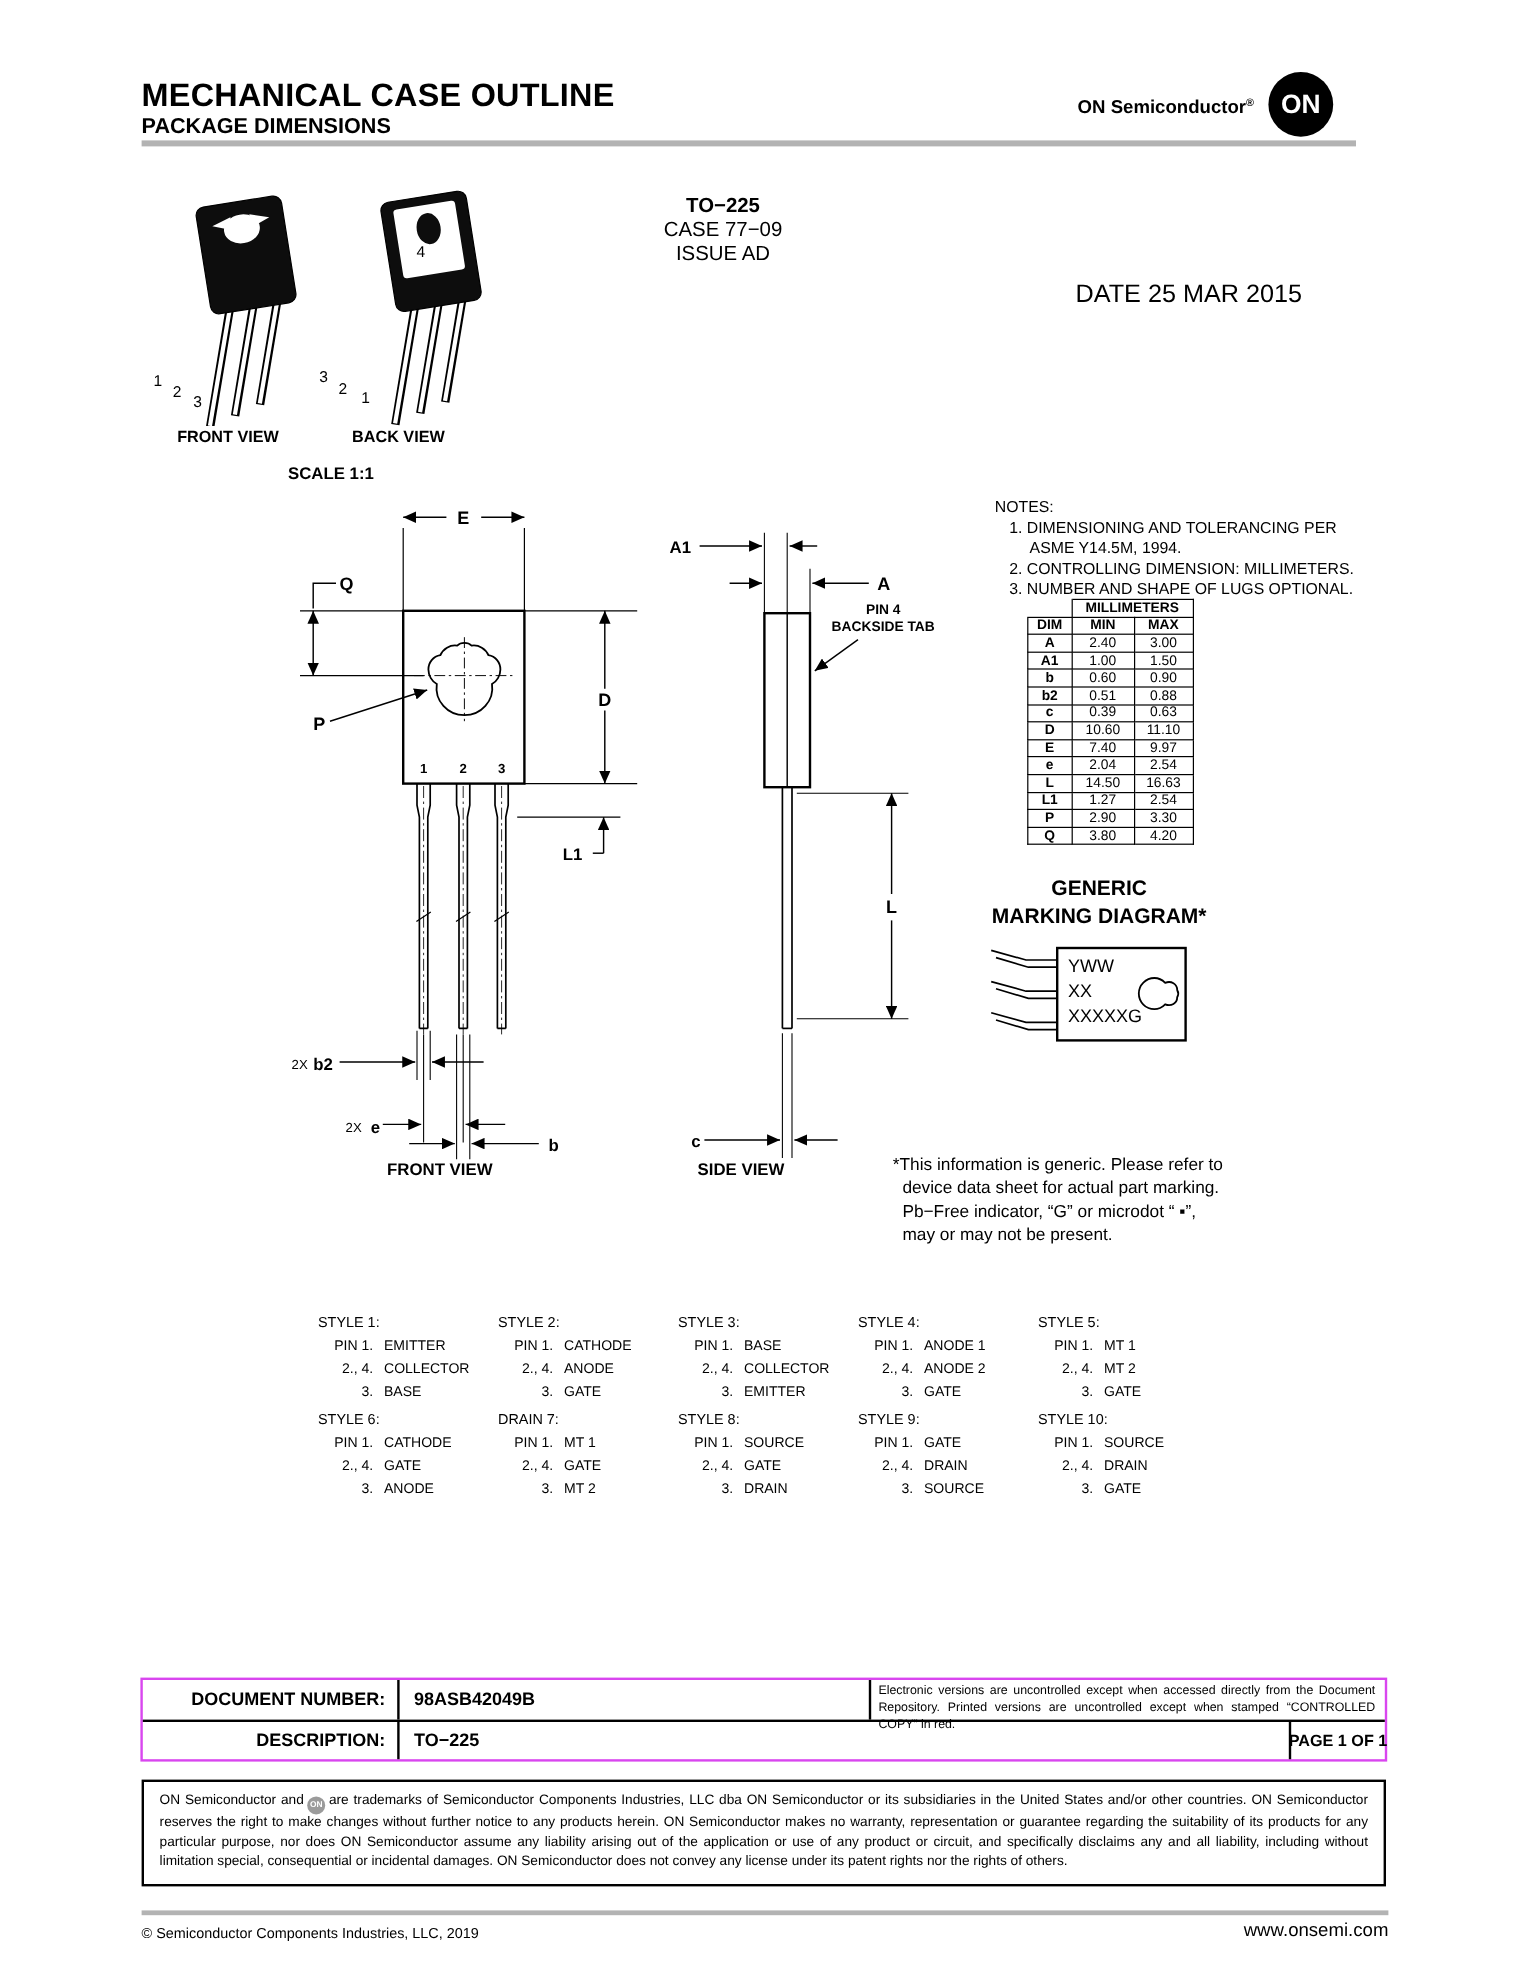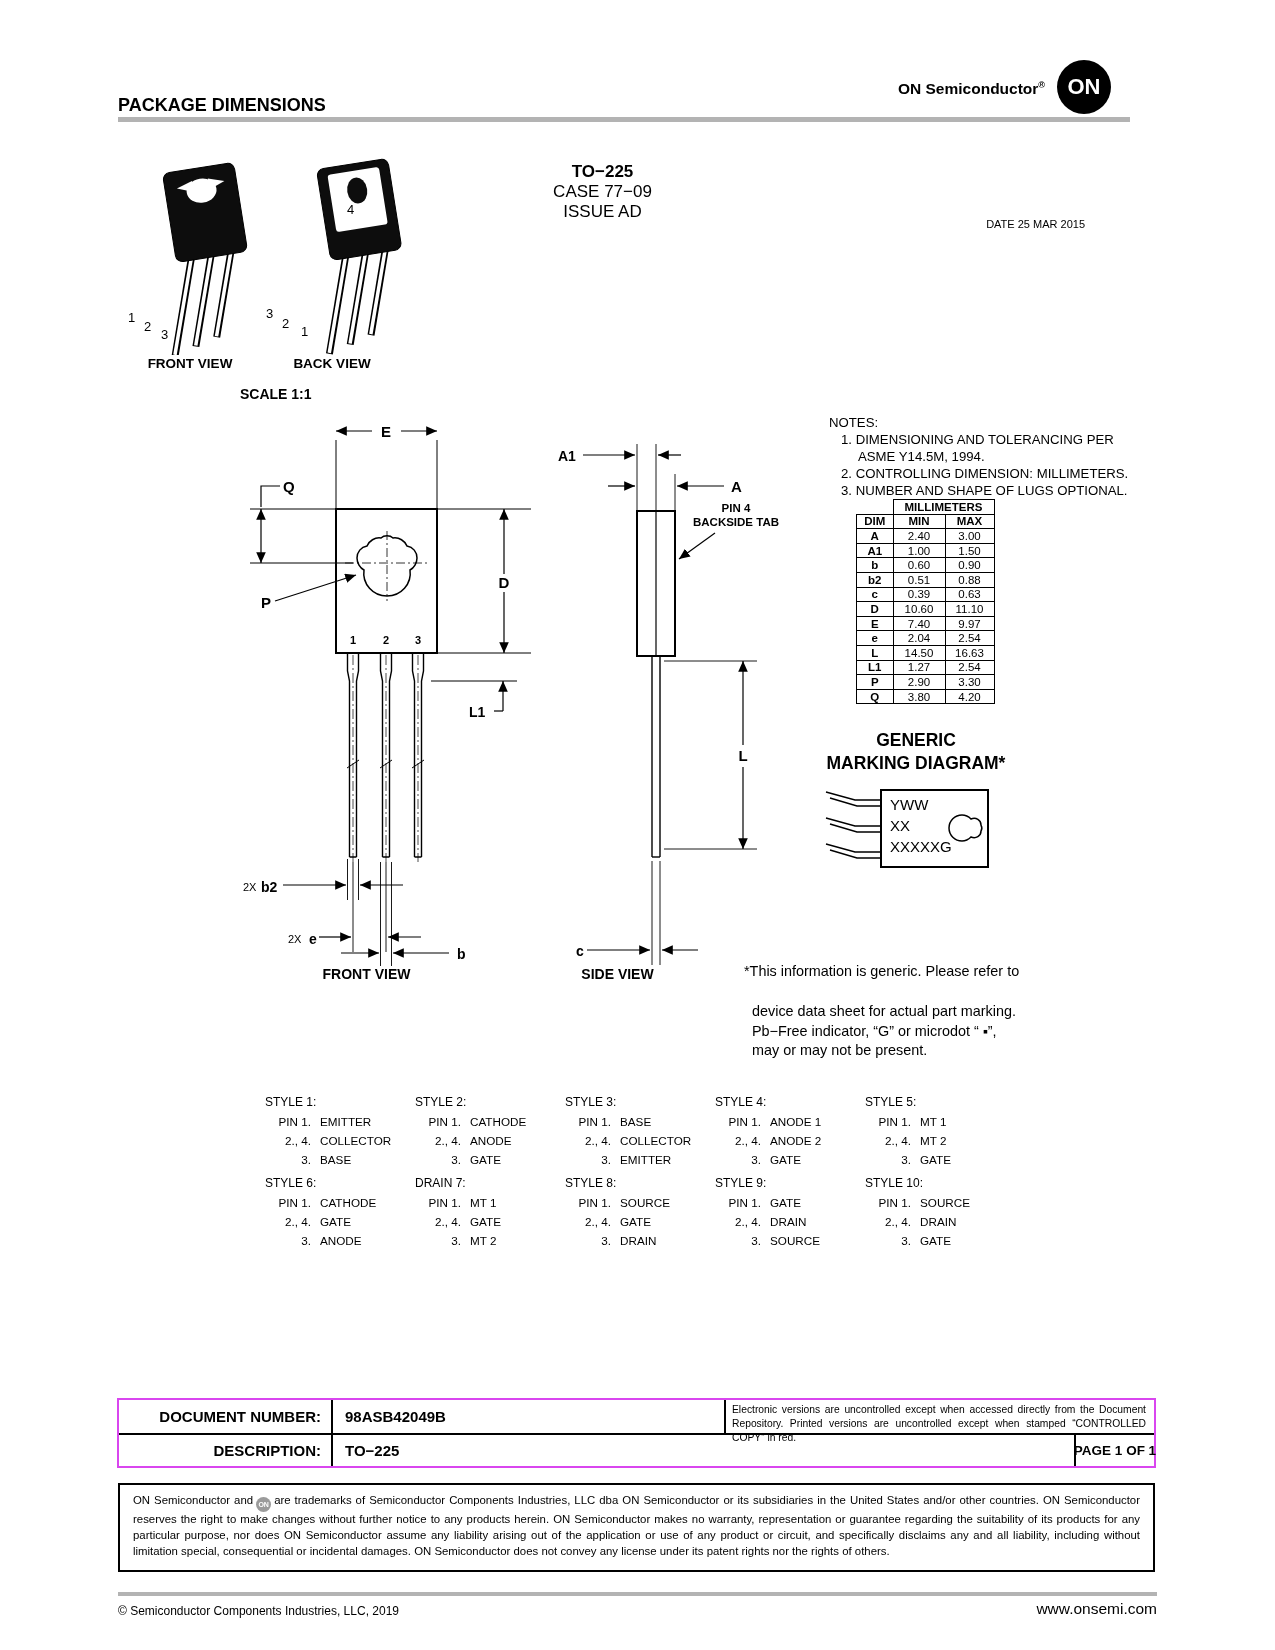--- a/index.html
+++ b/index.html
@@ -34,20 +34,21 @@
   .legal{font-size:11.4px;line-height:15.8px;text-align:justify;}
   .minilogo{display:inline-flex;width:15px;height:15px;border-radius:50%;
      background:#9b9b9b;color:#fff;font-size:7px;font-weight:bold;
      align-items:center;justify-content:center;vertical-align:-3px;margin:0 3px;}
 </style>
 </head>
 <body>
 
 <div class="page">
 
+  <div class="abs h1" style="left:118px;top:64px;">MECHANICAL CASE OUTLINE</div>
   <div class="abs h2" style="left:118px;top:95px;">PACKAGE DIMENSIONS</div>
   <div class="abs grayrule" style="left:118px;top:117px;width:1012px;height:5px;"></div>
   <div class="abs rt" style="left:845px;top:80px;width:200px;font-size:15.5px;font-weight:bold;">
     <span>ON Semiconductor</span><sup style="font-size:9px;">®</sup>
   </div>
   <div class="abs onlogo" style="left:1057px;top:60px;width:54px;height:54px;font-size:22px;">
     <span>ON</span>
   </div>
 
   <svg class="abs" style="left:120px;top:150px;" width="300" height="205" viewBox="0 0 300 205">
@@ -86,21 +87,21 @@
   </svg>
   <div class="abs viewlabel ctr" style="left:130px;top:356px;width:120px;">FRONT VIEW</div>
   <div class="abs viewlabel ctr" style="left:272px;top:356px;width:120px;">BACK VIEW</div>
   <div class="abs viewlabel" style="left:240px;top:386px;font-size:14px;">SCALE 1:1</div>
 
   <div class="abs ctr titleblock" style="left:480px;top:162px;width:245px;">
     <div class="b">TO−225</div>
     <div>CASE 77−09</div>
     <div>ISSUE AD</div>
   </div>
-  <div class="abs rt" style="left:885px;top:218px;width:200px;font-size:11px;">DATE 25 MAR 2015</div>
+  <div class="abs rt" style="left:885px;top:234px;width:200px;font-size:21px;">DATE 25 MAR 2015</div>
 
   <svg class="abs" style="left:235px;top:400px;" width="310" height="580" viewBox="0 0 310 580">
     <defs>
       <marker id="aF" markerWidth="10" markerHeight="8" refX="9" refY="4" orient="auto-start-reverse">
         <path d="M0,0 L9,4 L0,8 z" fill="#000"></path>
       </marker>
     </defs>
 
     <rect x="101" y="109" width="101" height="144" fill="none" stroke="#000" stroke-width="2"></rect>
 
@@ -323,21 +324,21 @@
     <text x="80" y="46" font-size="15">XX</text>
     <text x="80" y="67" font-size="15">XXXXXG</text>
     <g transform="translate(152,43)">
       <path d="M-13,0 a13,13 0 0 1 13,-13 c4,0 7,2 9,4 c5,-2 10,1 10,6 a6,6 0 0 1 0,6 c0,5 -5,8 -10,6 c-2,2 -5,4 -9,4 a13,13 0 0 1 -13,-13 z" fill="#fff" stroke="#000" stroke-width="1.5"></path>
     </g>
   </svg>
 
 
   <div class="abs" style="left:744px;top:962px;">
     <div class="marknote">*This information is generic. Please refer to</div>
-    <div class="marknote" style="margin-left:8px;margin-top:21px;">device data sheet for actual part marking.</div>
+    <div class="marknote" style="margin-left:8px;">device data sheet for actual part marking.</div>
     <div class="marknote" style="margin-left:8px;">Pb−Free indicator, “G” or microdot “ ▪”,</div>
     <div class="marknote" style="margin-left:8px;">may or may not be present.</div>
   </div>
 
   <div class="abs" style="left:265px;top:1095px;">
     <div class="style-label">STYLE 1:</div>
     <div class="style-row">
         <span class="pnum">PIN 1.</span>
         <span class="pname">EMITTER</span>
       </div>

